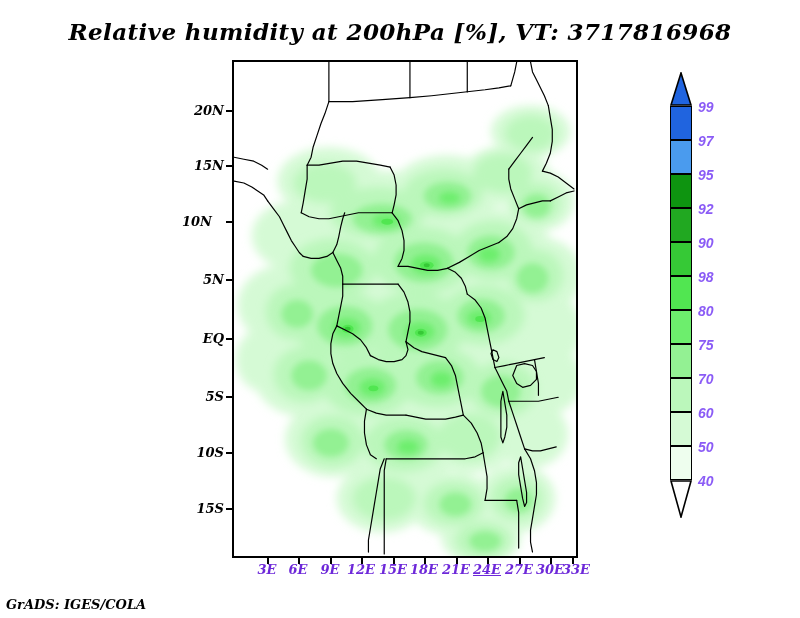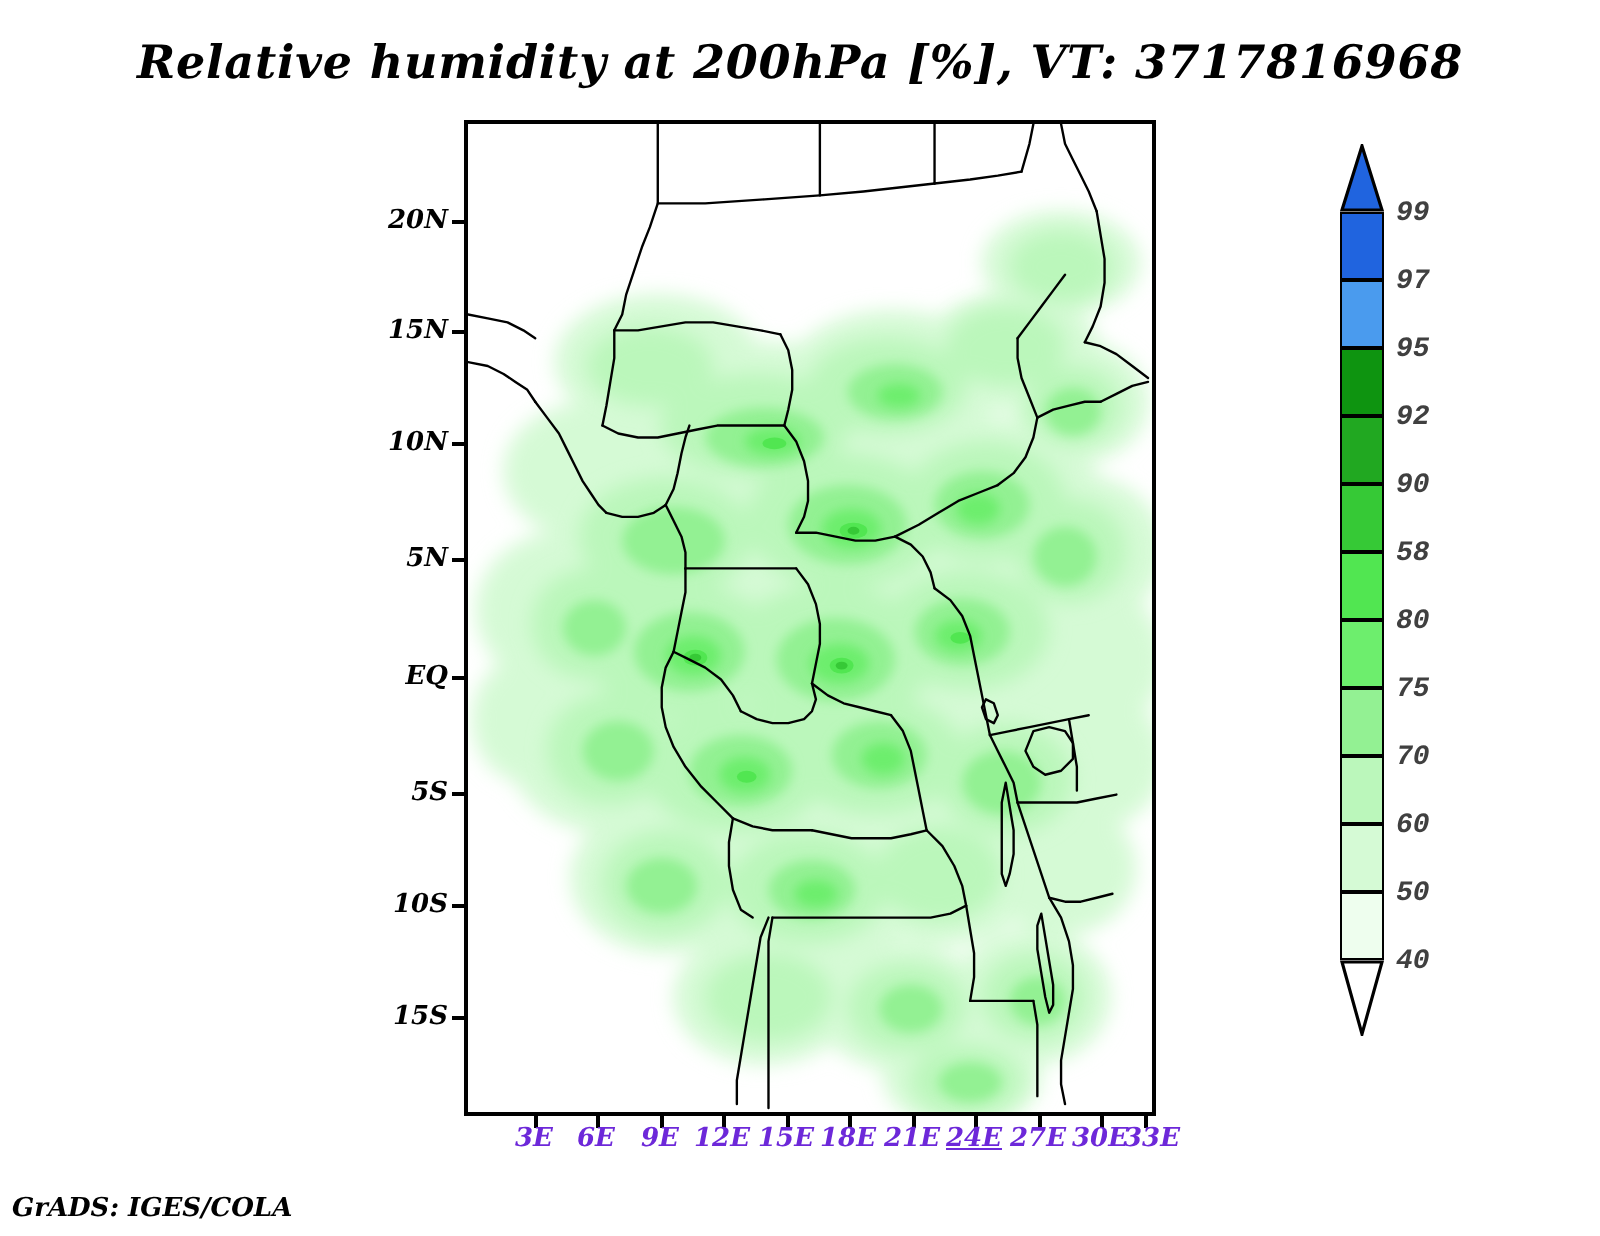--- a/index.html
+++ b/index.html
@@ -106,25 +106,25 @@
     box-sizing: border-box;
   }
   .cbar-tri {
     position: absolute;
     left: 0;
     width: 22px;
   }
   .cbar-label {
     position: absolute;
     left: 698px;
-    font-family: Liberation Mono, monospace;
+    font-family: Liberation Sans, sans-serif;
     font-style: italic;
     font-weight: bold;
     font-size: 14px;
-    color: #404040;
+    color: #8b5cf6;
     white-space: nowrap;
   }
 
   
   #footer-credit {
     position: absolute;
     left: 6px;
     bottom: 6px;
     font-family: "DejaVu Serif", serif;
     font-style: italic;
@@ -347,21 +347,21 @@
   </svg>
 </div>
 
 <div class="tick-mark-y" style="left:226px; top:110px;"></div>
 <div class="y-tick-label" style="left:164px; top:103px;">20N</div>
 
 <div class="tick-mark-y" style="left:226px; top:165px;"></div>
 <div class="y-tick-label" style="left:164px; top:158px;">15N</div>
 
 <div class="tick-mark-y" style="left:226px; top:221px;"></div>
-<div class="y-tick-label" style="left:164px; top:214px;">10N</div>
+<div class="y-tick-label" style="left:152px; top:214px;">10N</div>
 
 <div class="tick-mark-y" style="left:226px; top:279px;"></div>
 <div class="y-tick-label" style="left:164px; top:272px;">5N</div>
 
 <div class="tick-mark-y" style="left:226px; top:338px;"></div>
 <div class="y-tick-label" style="left:164px; top:331px;">EQ</div>
 
 <div class="tick-mark-y" style="left:226px; top:396px;"></div>
 <div class="y-tick-label" style="left:164px; top:389px;">5S</div>
 
@@ -425,21 +425,21 @@
   <svg class="cbar-tri" style="top:408px; height:38px;" viewBox="0 0 22 38" preserveAspectRatio="none">
     <polygon points="1,1 21,1 11,37" fill="#FFFFFF" stroke="#000000" stroke-width="1.6"></polygon>
   </svg>
 </div>
 
 <div class="cbar-label" style="top:99px;">99</div>
 <div class="cbar-label" style="top:133px;">97</div>
 <div class="cbar-label" style="top:167px;">95</div>
 <div class="cbar-label" style="top:201px;">92</div>
 <div class="cbar-label" style="top:235px;">90</div>
-<div class="cbar-label" style="top:269px;">58</div>
+<div class="cbar-label" style="top:269px;">98</div>
 <div class="cbar-label" style="top:303px;">80</div>
 <div class="cbar-label" style="top:337px;text-align:center;">75</div>
 <div class="cbar-label" style="top:371px;">70</div>
 <div class="cbar-label" style="top:405px;">60</div>
 <div class="cbar-label" style="top:439px;">50</div>
 <div class="cbar-label" style="top:473px;">40</div>
 
 <div id="footer-credit">GrADS: IGES/COLA</div>
 
 </body></html>

